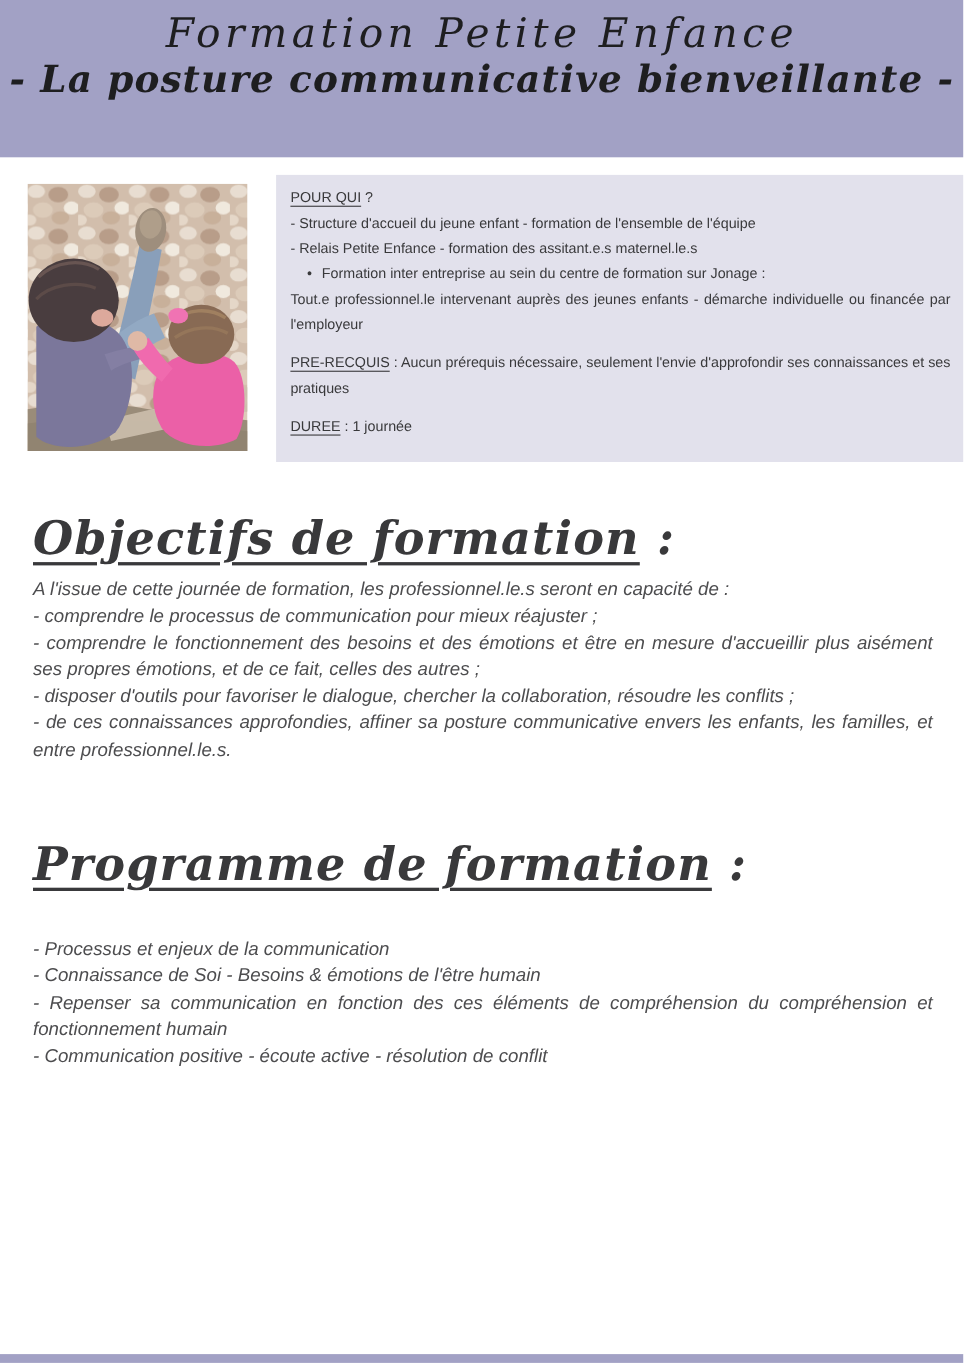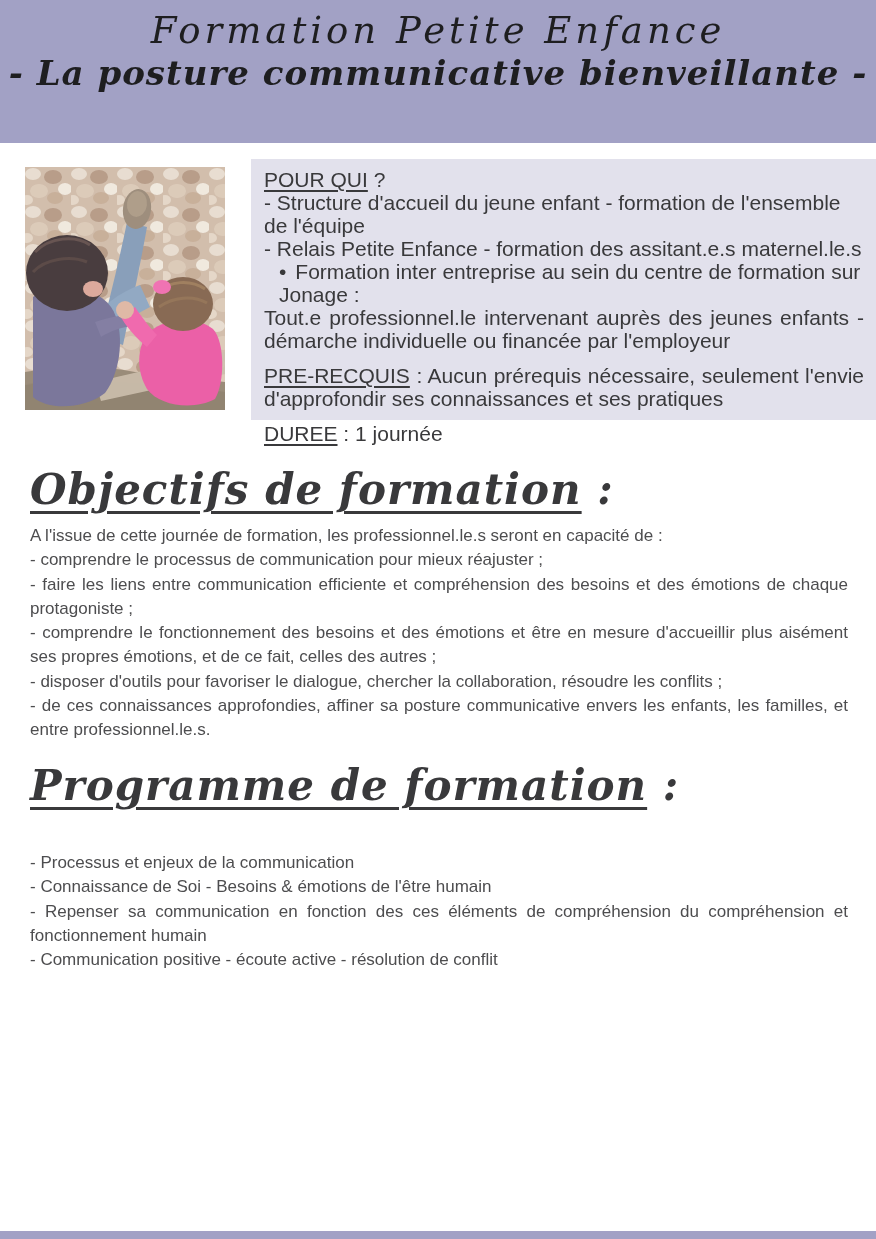--- a/index.html
+++ b/index.html
@@ -29,21 +29,21 @@
   .photo {
     position:absolute; left:25px; top:167px; width:200px; height:243px;
     display:block;
   }
 
   
   .infobox {
     position:absolute; left:251px; top:159px; width:625px; height:261px;
     background:#e2e1ec; box-sizing:border-box;
     padding:9px 12px 0 13px;
-    color:#39393b; font-size:21px; line-height:23px;
+    color:#39393b; font-size:13px; line-height:23px;
   }
   .infobox p { margin:0; }
   .u { text-decoration:underline; text-underline-offset:3px; }
   .bullet-line { padding-left:15px; }
   .bullet { margin-right:9px; }
   .justify { text-align:justify; }
   .par-gap { margin-top:12px !important; }
 
   
   .section-heading {
@@ -54,21 +54,21 @@
   .section-heading .hw {
     text-decoration:underline; text-decoration-thickness:2.5px;
     text-underline-offset:7px;
   }
   #objectifs-heading { top:464px; }
   #programme-heading { top:760px; }
 
   
   .bodytext {
     position:absolute; left:30px; width:818px;
-    color:#4d4d4f; font-size:17px; line-height:24.3px;
+    color:#4d4d4f; font-size:17px; line-height:24.3px;font-style:italic;
   }
   #objectifs-body { top:524px; }
   #programme-body { top:851px; }
   .bodytext p { margin:0; text-align:justify; }
   .bodytext p.no-just { text-align:left; }
 
   
   .footer-bar {
     position:absolute; left:0; bottom:0; width:876px; height:8px;
     background:#a2a1c5;
@@ -129,21 +129,20 @@
     <p class="par-gap justify"><span class="u">PRE-RECQUIS</span><span> : Aucun prérequis nécessaire, seulement l'envie d'approfondir ses connaissances et ses pratiques</span></p>
     <p class="par-gap"><span class="u">DUREE</span><span> : 1 journée</span></p>
   </div>
 
   <div class="section-heading" id="objectifs-heading">
     <span class="hw">Objectifs de formation</span><span> :</span>
   </div>
   <div class="bodytext" id="objectifs-body">
     <p class="no-just">A l'issue de cette journée de formation, les professionnel.le.s seront en capacité de :</p>
     <p>- comprendre le processus de communication pour mieux réajuster ;</p>
-    <p>- faire les liens entre communication efficiente et compréhension des besoins et des émotions de chaque protagoniste ;</p>
     <p>- comprendre le fonctionnement des besoins et des émotions et être en mesure d'accueillir plus aisément ses propres émotions, et de ce fait, celles des autres ;</p>
     <p>- disposer d'outils pour favoriser le dialogue, chercher la collaboration, résoudre les conflits ;</p>
     <p>- de ces connaissances approfondies, affiner sa posture communicative envers les enfants, les familles, et entre professionnel.le.s.</p>
   </div>
 
   <div class="section-heading" id="programme-heading">
     <span class="hw">Programme de formation</span><span> :</span>
   </div>
   <div class="bodytext" id="programme-body">
     <p>- Processus et enjeux de la communication</p>

